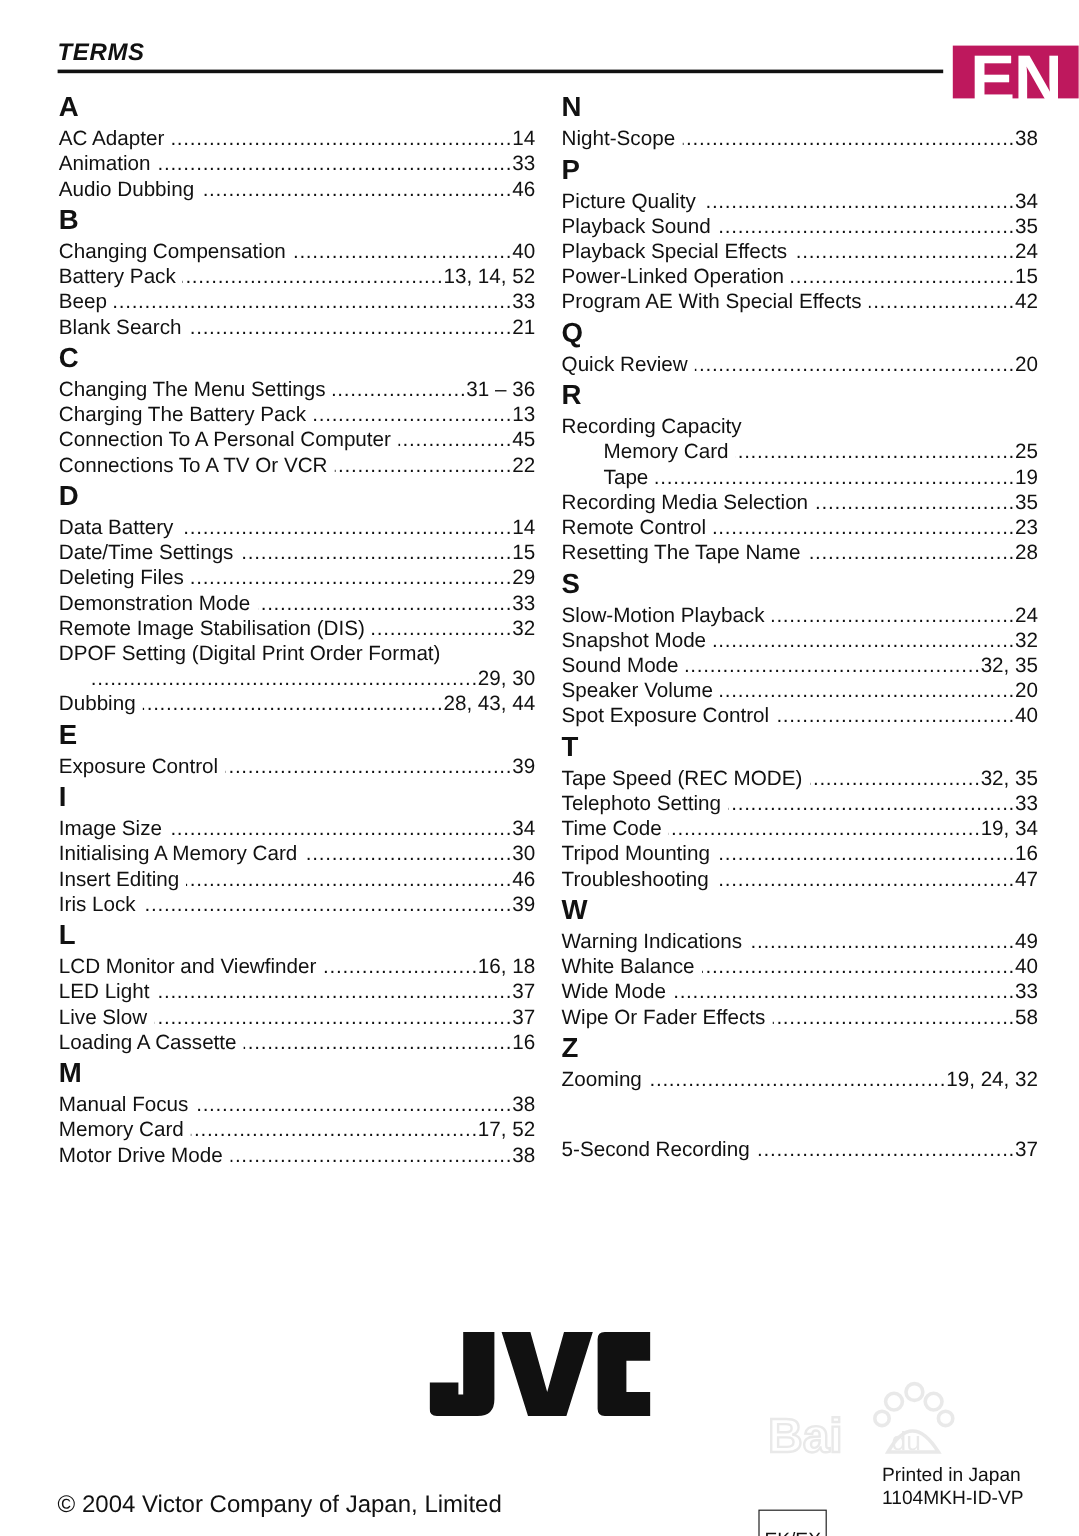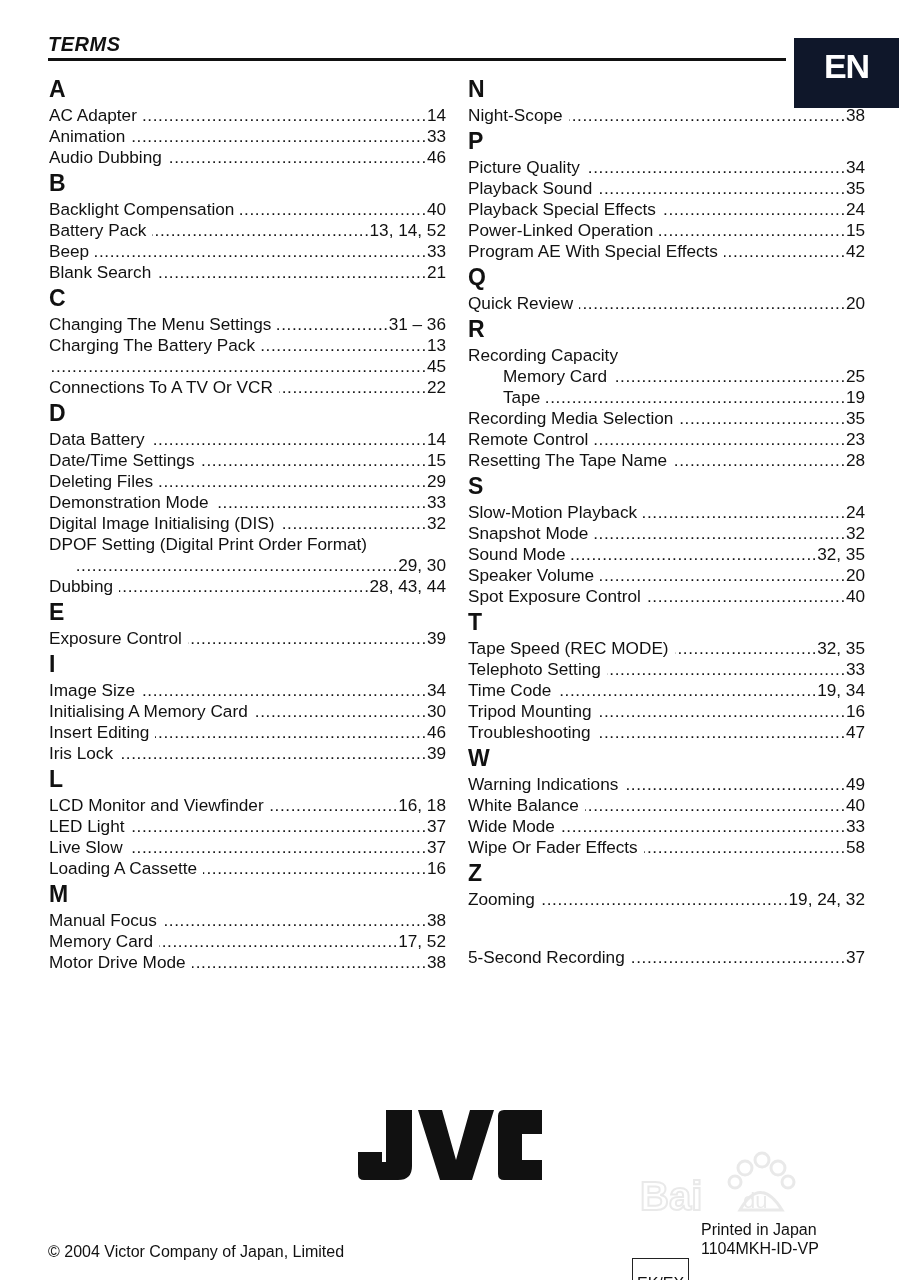--- a/index.html
+++ b/index.html
@@ -1,40 +1,40 @@
 <!DOCTYPE html>
 <html><head>
 <meta charset="utf-8">
 <style>
   html, body { margin: 0; padding: 0; background: #ffffff; }
   body { width: 899px; height: 1280px; position: relative; overflow: hidden;
          font-family: "Liberation Sans", sans-serif; color: #111; }
   .title { position: absolute; left: 48px; top: 33px; font-size: 20px; font-weight: bold;
            font-style: italic; letter-spacing: 0.5px; }
   .rule { position: absolute; left: 48px; top: 58px; width: 738px; height: 3px; background: #111; }
-  .badge { position: absolute; left: 794px; top: 38px; width: 105px; height: 70px; background: #0f172a;
-           color: #fff; font-weight: bold; font-size: 34px; line-height: 56px; text-align: center;
+  .badge { position: absolute; left: 794px; top: 38px; width: 105px; height: 44px; background: #be185d;
+           color: #fff; font-weight: bold; font-size: 56px; line-height: 56px; text-align: center;
            letter-spacing: -1px; }
   .col { position: absolute; top: 74px; width: 397px; }
   .col.left { left: 49px; }
   .col.right { left: 468px; }
   .section-letter { font-size: 23px; font-weight: bold; line-height: 31px; margin-top: 0; }
   .entry { display: flex; font-size: 17.2px; line-height: 21px; white-space: nowrap; }
   .entry .term { flex: 0 0 auto; padding-right: 6px; }
   .entry .dots { flex: 1 1 auto; overflow: hidden; position: relative; }
   .entry .dots::after { content: "........................................................................................................................................................................"; position: absolute; right: 0; bottom: 0; letter-spacing: 0.6px; }
   .entry .pages { flex: 0 0 auto; }
   .entry.sub .term { padding-left: 35px; }
   .entry.cont .term { padding-left: 20px; }
   .spacer { height: 37px; }
   .logo { position: absolute; left: 358px; top: 1110px; width: 184px; height: 70px; }
-  .copyright { position: absolute; left: 48px; top: 1243px; font-size: 16px; }
+  .copyright { position: absolute; left: 48px; top: 1243px; font-size: 20px; }
   .region-box { position: absolute; left: 632px; top: 1258px; border: 1.5px solid #222;
                 padding: 15px 4px; font-size: 16px; line-height: 20px; }
-  .printed { position: absolute; left: 701px; top: 1220px; font-size: 16px; line-height: 19px; }
+  .printed { position: absolute; left: 735px; top: 1220px; font-size: 16px; line-height: 19px; }
   .watermark { position: absolute; left: 640px; top: 1150px; width: 240px; height: 80px; opacity: 0.18; }
 </style>
 </head>
 <body>
 
 <div class="title">TERMS</div>
 <div class="rule"></div>
 <div class="badge">EN</div>
 
 <div class="col left" id="col-left">
@@ -49,21 +49,21 @@
       <span class="dots"></span>
       <span class="pages">33</span>
     </div>
     <div class="entry">
       <span class="term">Audio Dubbing</span>
       <span class="dots"></span>
       <span class="pages">46</span>
     </div>
     <div class="section-letter">B</div>
     <div class="entry">
-      <span class="term">Backlight Compensation</span>
+      <span class="term">Changing Compensation</span>
       <span class="dots"></span>
       <span class="pages">40</span>
     </div>
     <div class="entry">
       <span class="term">Battery Pack</span>
       <span class="dots"></span>
       <span class="pages">13, 14, 52</span>
     </div>
     <div class="entry">
       <span class="term">Beep</span>
@@ -80,20 +80,21 @@
       <span class="term">Changing The Menu Settings</span>
       <span class="dots"></span>
       <span class="pages">31 – 36</span>
     </div>
     <div class="entry">
       <span class="term">Charging The Battery Pack</span>
       <span class="dots"></span>
       <span class="pages">13</span>
     </div>
     <div class="entry">
+      <span class="term">Connection To A Personal Computer</span>
       <span class="dots"></span>
       <span class="pages">45</span>
     </div>
     <div class="entry">
       <span class="term">Connections To A TV Or VCR</span>
       <span class="dots"></span>
       <span class="pages">22</span>
     </div>
     <div class="section-letter">D</div>
     <div class="entry">
@@ -110,21 +111,21 @@
       <span class="term">Deleting Files</span>
       <span class="dots"></span>
       <span class="pages">29</span>
     </div>
     <div class="entry">
       <span class="term">Demonstration Mode</span>
       <span class="dots"></span>
       <span class="pages">33</span>
     </div>
     <div class="entry">
-      <span class="term">Digital Image Initialising (DIS)</span>
+      <span class="term">Remote Image Stabilisation (DIS)</span>
       <span class="dots"></span>
       <span class="pages">32</span>
     </div>
     <div class="entry">
       <span class="term">DPOF Setting (Digital Print Order Format)</span>
     </div>
     <div class="entry cont">
       <span class="term"></span>
       <span class="dots"></span>
       <span class="pages">29, 30</span>

